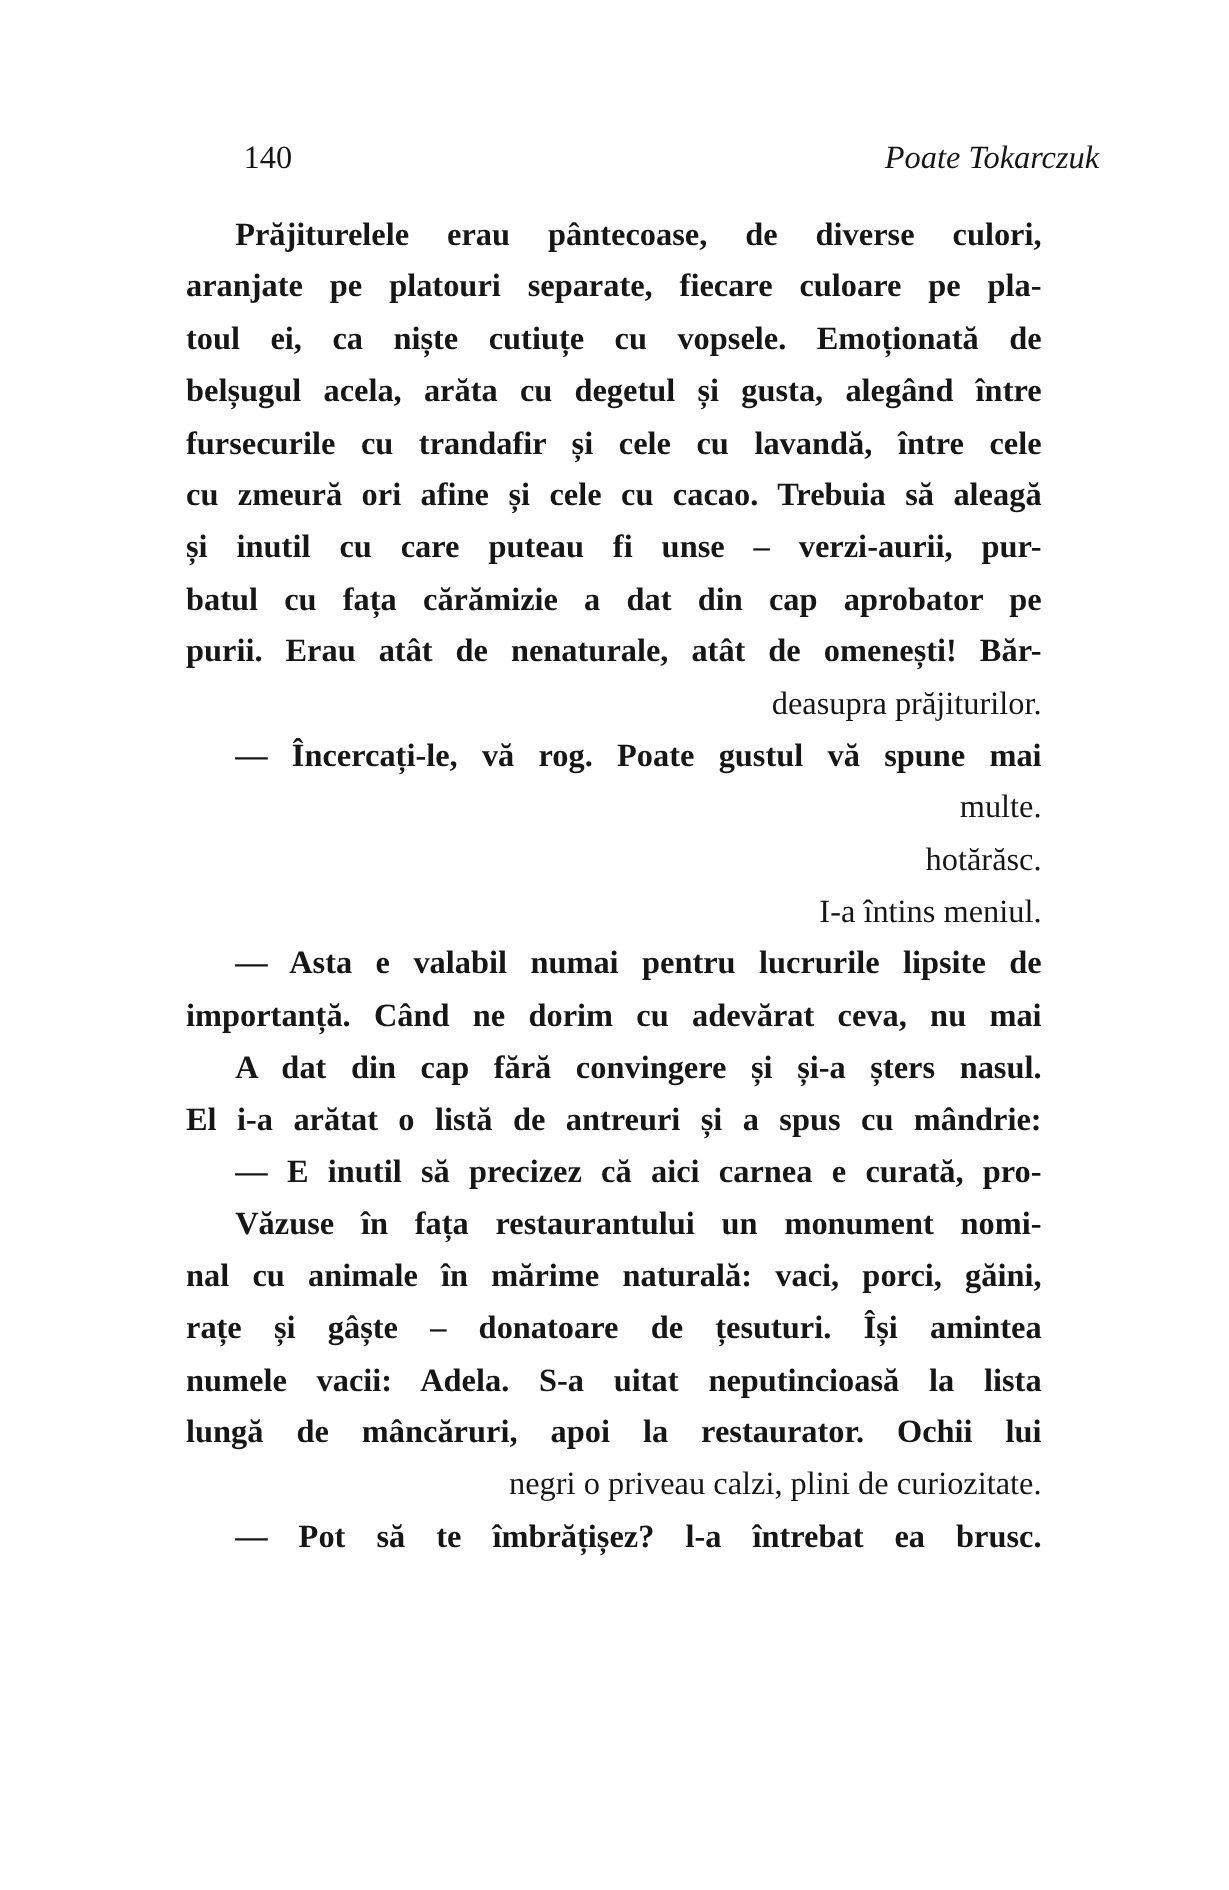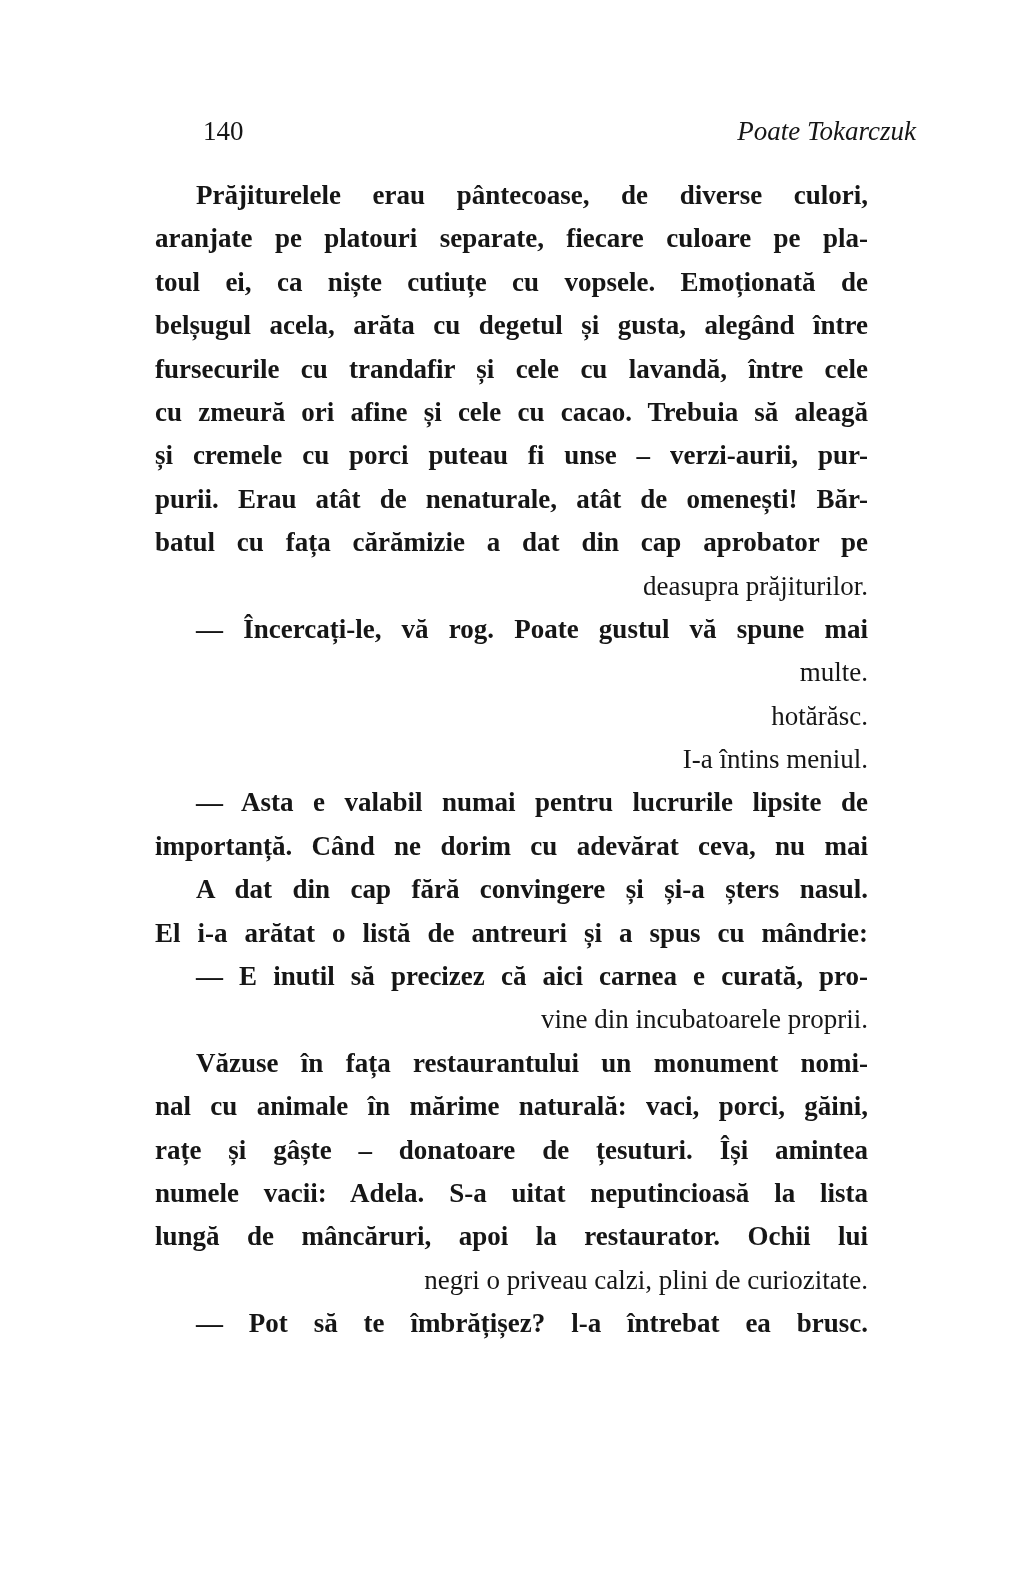--- a/index.html
+++ b/index.html
@@ -63,34 +63,33 @@
   <span class="running-header">Poate Tokarczuk</span>
 </header>
 
 <main class="body-text">
     <div class="line j i">Prăjiturelele erau pântecoase, de diverse culori,</div>
     <div class="line j">aranjate pe platouri separate, fiecare culoare pe pla-</div>
     <div class="line j">toul ei, ca niște cutiuțe cu vopsele. Emoționată de</div>
     <div class="line j">belșugul acela, arăta cu degetul și gusta, alegând între</div>
     <div class="line j">fursecurile cu trandafir și cele cu lavandă, între cele</div>
     <div class="line j">cu zmeură ori afine și cele cu cacao. Trebuia să aleagă</div>
-    <div class="line j">și cremele cu porci puteau fi unse – verzi-aurii, pur-</div>
+    <div class="line j">și inutil cu care puteau fi unse – verzi-aurii, pur-</div>
+    <div class="line j">batul cu fața cărămizie a dat din cap aprobator pe</div>
     <div class="line j">purii. Erau atât de nenaturale, atât de omenești! Băr-</div>
-    <div class="line j">batul cu fața cărămizie a dat din cap aprobator pe</div>
     <div class="line">deasupra prăjiturilor.</div>
     <div class="line j i">— Încercați-le, vă rog. Poate gustul vă spune mai</div>
     <div class="line">multe.</div>
     <div class="line">hotărăsc.</div>
     <div class="line i">I-a întins meniul.</div>
     <div class="line j i">— Asta e valabil numai pentru lucrurile lipsite de</div>
     <div class="line j">importanță. Când ne dorim cu adevărat ceva, nu mai</div>
     <div class="line j i">A dat din cap fără convingere și și-a șters nasul.</div>
     <div class="line j">El i-a arătat o listă de antreuri și a spus cu mândrie:</div>
     <div class="line j i">— E inutil să precizez că aici carnea e curată, pro-</div>
-    <div class="line">vine din incubatoarele proprii.</div>
     <div class="line j i">Văzuse în fața restaurantului un monument nomi-</div>
     <div class="line j">nal cu animale în mărime naturală: vaci, porci, găini,</div>
     <div class="line j">rațe și gâște – donatoare de țesuturi. Își amintea</div>
     <div class="line j">numele vacii: Adela. S-a uitat neputincioasă la lista</div>
     <div class="line j">lungă de mâncăruri, apoi la restaurator. Ochii lui</div>
     <div class="line">negri o priveau calzi, plini de curiozitate.</div>
     <div class="line j i">— Pot să te îmbrățișez? l-a întrebat ea brusc.</div>
   </main>
 
 </body></html>

